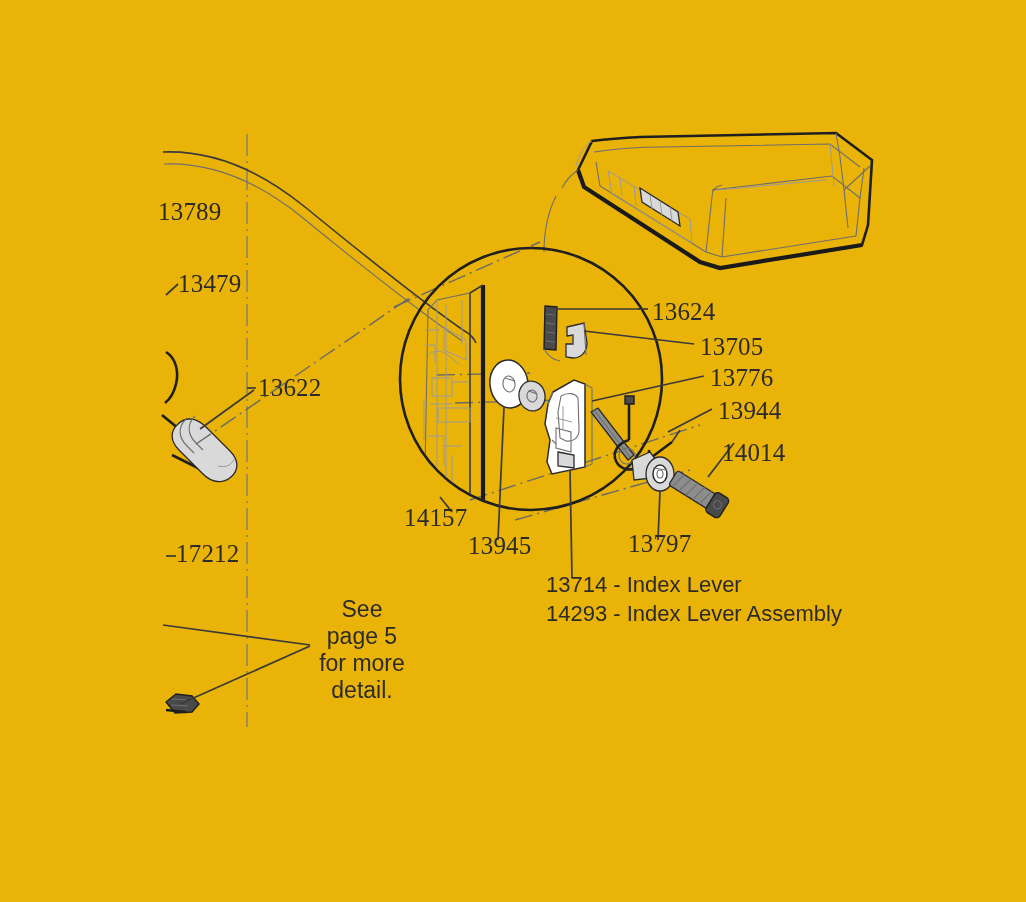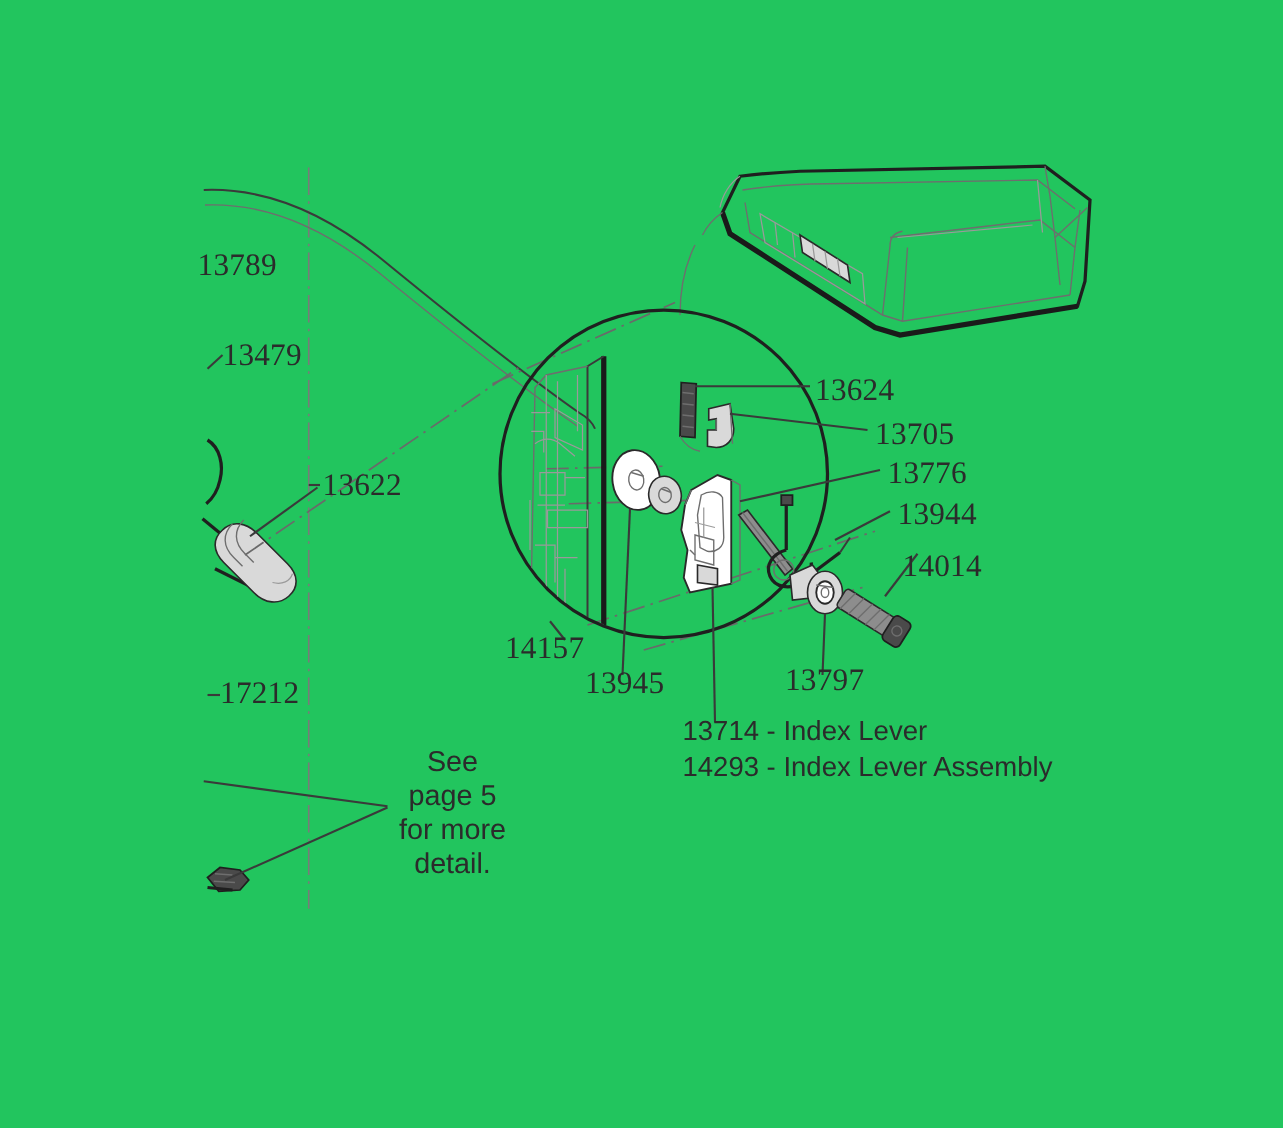--- a/index.html
+++ b/index.html
@@ -10,21 +10,21 @@
   body {
     width: 1026px;
     height: 902px;
     overflow: hidden;
     font-family: "Liberation Sans", sans-serif;
   }
   #page {
     position: relative;
     width: 1026px;
     height: 902px;
-    background: #22c55e;
+    background: #eab308;
   }
   svg#diagram {
     position: absolute;
     left: 0;
     top: 0;
     width: 1026px;
     height: 902px;
     display: block;
   }
   .callout-text {

